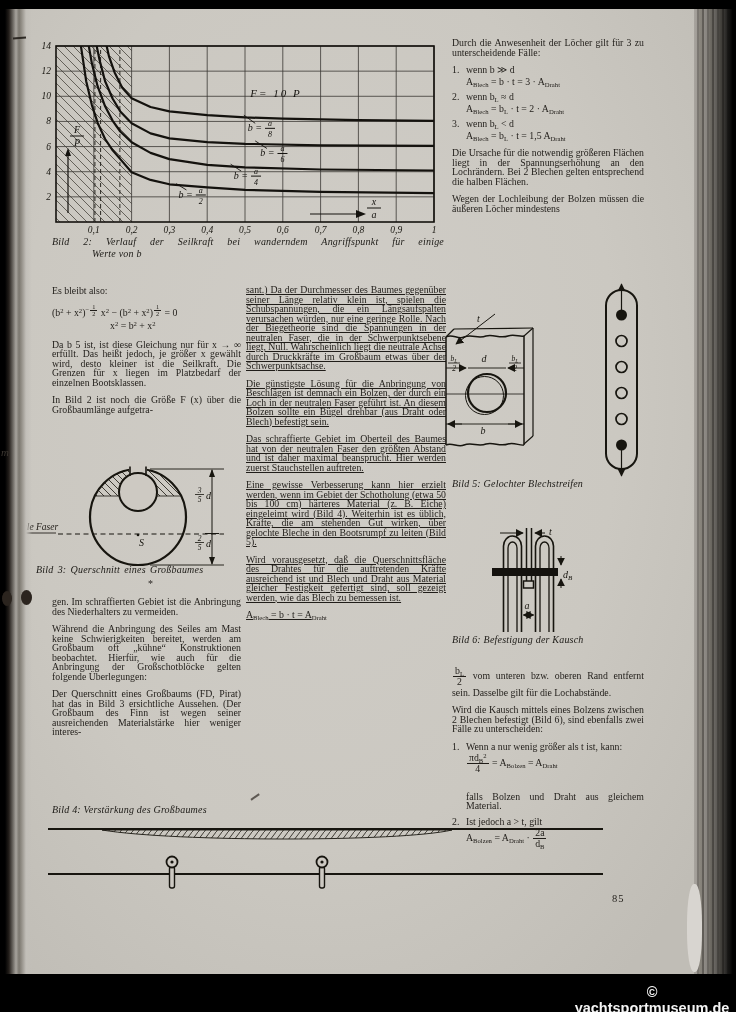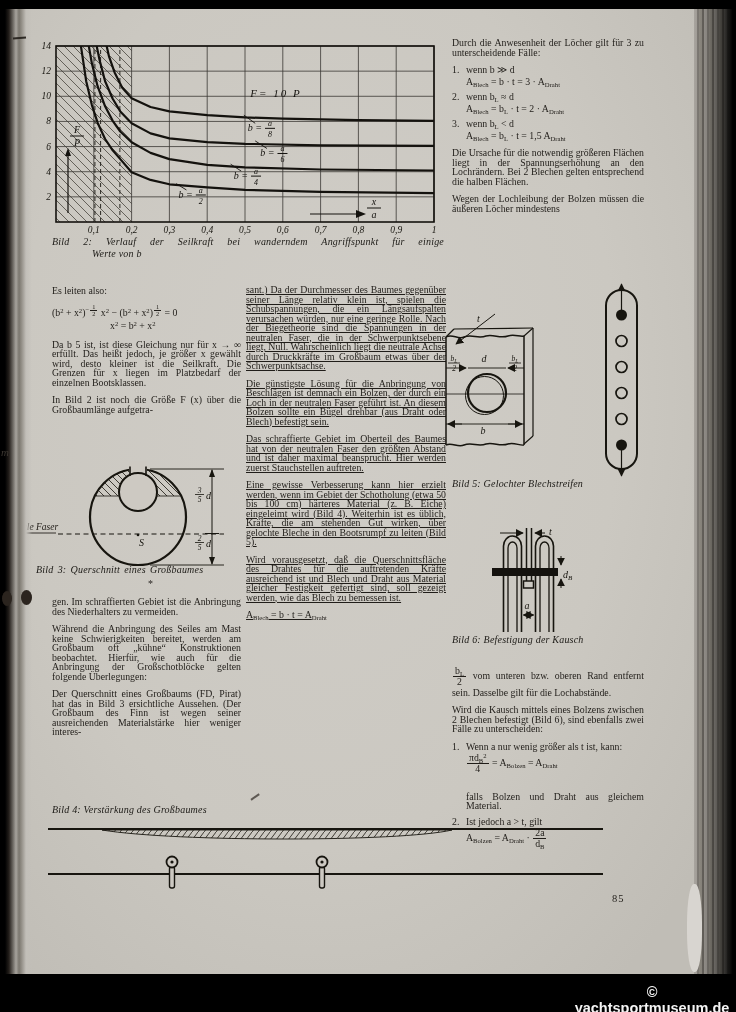--- a/index.html
+++ b/index.html
@@ -135,21 +135,21 @@
       <text x="374" y="205" class="axlab" text-anchor="middle">x</text>
       <line x1="367" y1="208" x2="381" y2="208" stroke="#14120e" stroke-width="1"></line>
       <text x="374" y="218" class="axlab" text-anchor="middle">a</text>
       <line x1="310" y1="214" x2="358" y2="214" stroke="#14120e" stroke-width="1.2"></line>
       <polygon points="366,214 356,210 356,218" fill="#14120e"></polygon>
     </svg>
   <div class="caption cap-just" style="left:52px;top:236px;width:392px;">Bild 2: Verlauf der Seilkraft bei wanderndem Angriffspunkt für einige</div>
   <div class="caption" style="left:92px;top:248px;">Werte von b</div>
 
   <div class="col" style="left:52px;top:286px;width:189px;">
-    <div class="para">Es leiten also:</div>
+    <div class="para">Es bleibt also:</div>
     <div class="eq">
       <span>(b<sup>2</sup> + x<sup>2</sup>)<sup>−<span class="frac">
               <span class="fnum">1</span>
               <span class="fden">2</span>
             </span></sup> x<sup>2</sup> − (b<sup>2</sup> + x<sup>2</sup>)<sup><span class="frac">
               <span class="fnum">1</span>
               <span class="fden">2</span>
             </span></sup> = 0</span>
       <span class="l2">x<sup>2</sup> = b<sup>2</sup> + x<sup>2</sup></span>
     </div>

